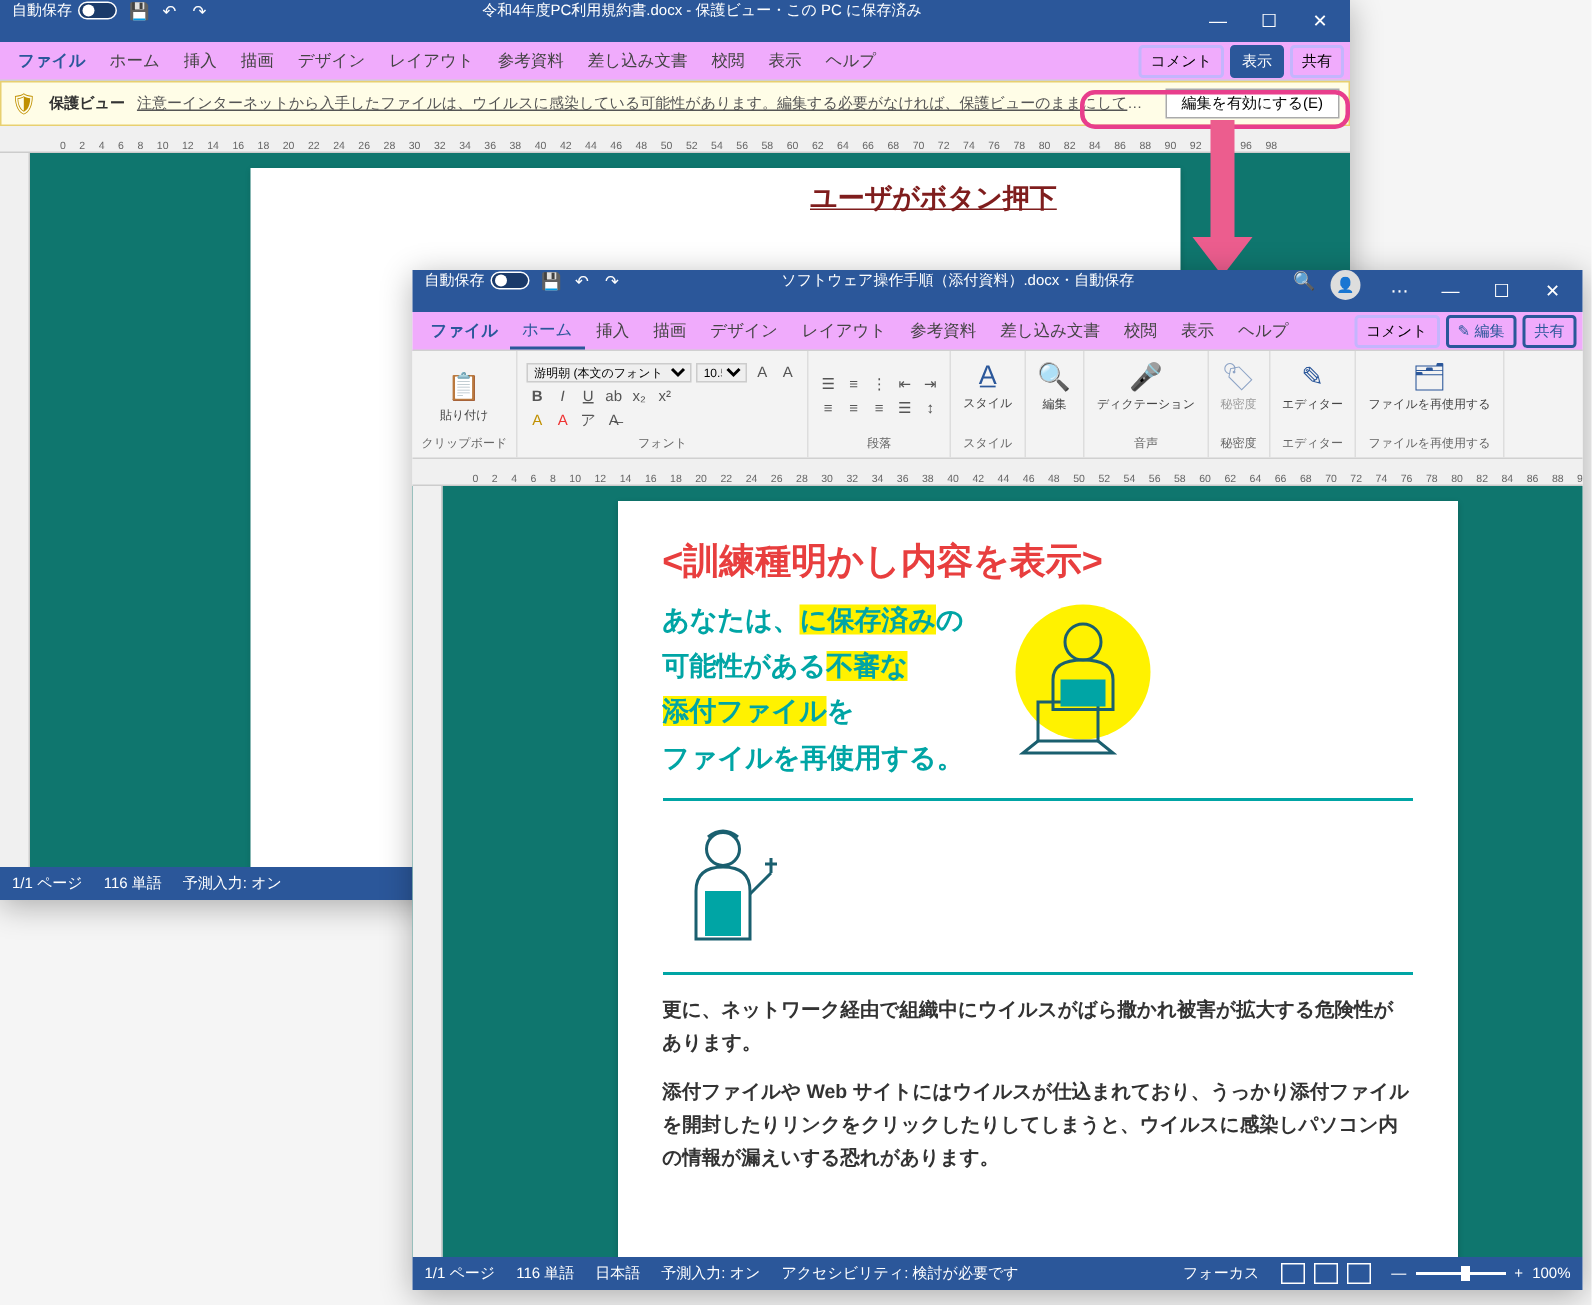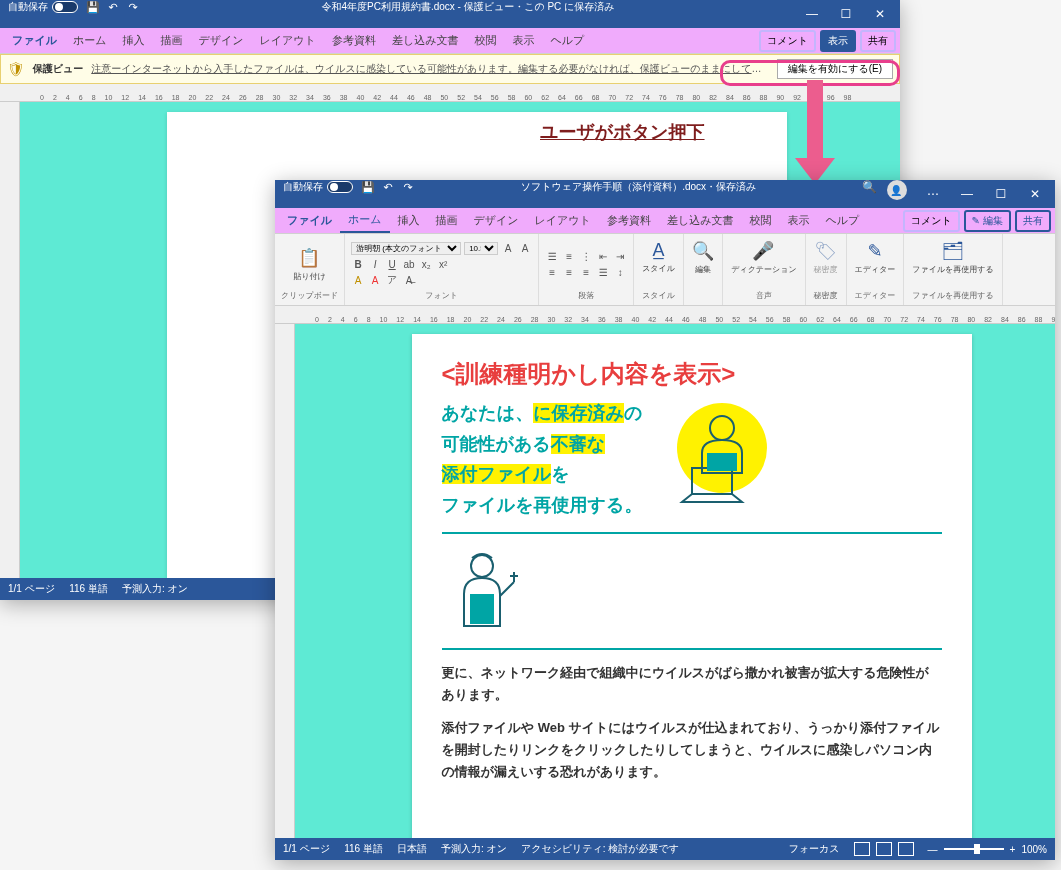--- a/index.html
+++ b/index.html
@@ -76,21 +76,21 @@
     .enable-highlight {
       position:absolute; border:3px solid #e83e8c; border-radius:10px;
       top: 60px; right: 0px; width: 180px; height: 26px; pointer-events:none;
     }
 
     .ruler { height:18px; background:#f0f0f0; border-bottom:1px solid #ccc; font-size:7px; color:#666; display:flex; align-items:flex-end; padding:0 40px; gap:9px; overflow:hidden;}
     .ruler span { display:inline-block; }
     
     .doc-area {
       flex:1;
-      background:#5eead4;
+      background:#0f766e;
       display:flex;
       overflow:hidden;
       gap:33px;
     }
     .vruler { width:20px; background:#f0f0f0; border-right:1px solid #ccc; font-size:7px; color:#666; display:flex; flex-direction:column; align-items:center; padding:6px 0; gap:9px;}
     .page {
       margin: 10px auto 0;
       width: 560px;
       background:#fff;
       box-shadow: 0 1px 4px rgba(0,0,0,0.2);
@@ -300,21 +300,21 @@
   <div class="titlebar">
     <div class="autosave">
       <span>自動保存</span>
       <span class="toggle"></span>
     </div>
     <div class="qat">
       <span>💾</span>
       <span>↶</span>
       <span>↷</span>
     </div>
-    <div class="title">ソフトウェア操作手順（添付資料）.docx・保存済み</div>
+    <div class="title">ソフトウェア操作手順（添付資料）.docx・自動保存</div>
     <span style="font-size:12px;">🔍</span>
     <span class="avatar">👤</span>
     <div class="right">
       <span class="btn">⋯</span>
       <span class="btn">—</span>
       <span class="btn">☐</span>
       <span class="btn close">✕</span>
     </div>
   </div>
   <div class="menubar">

